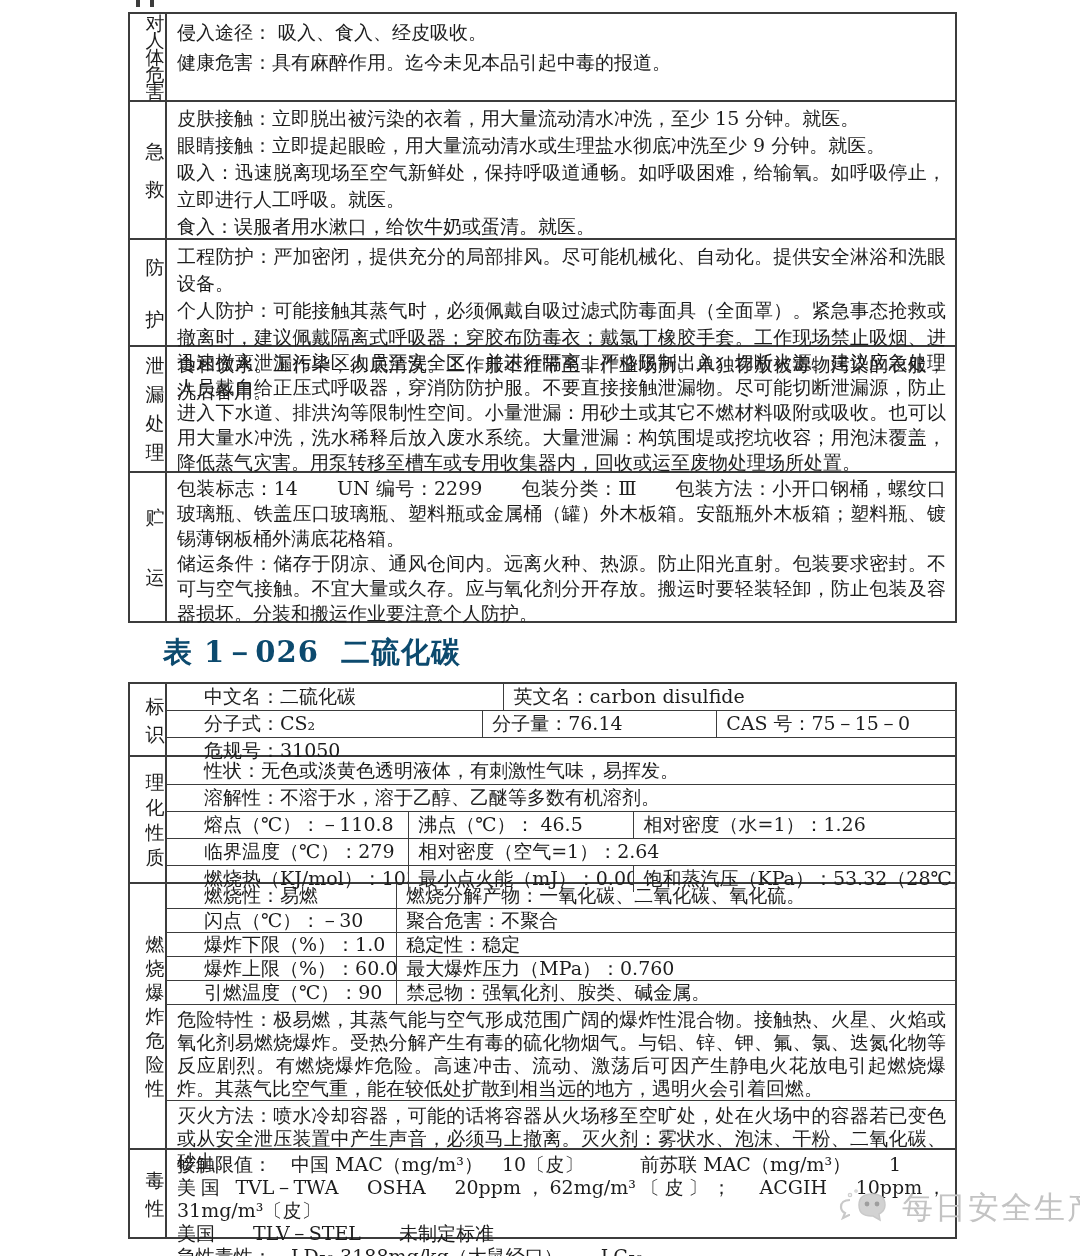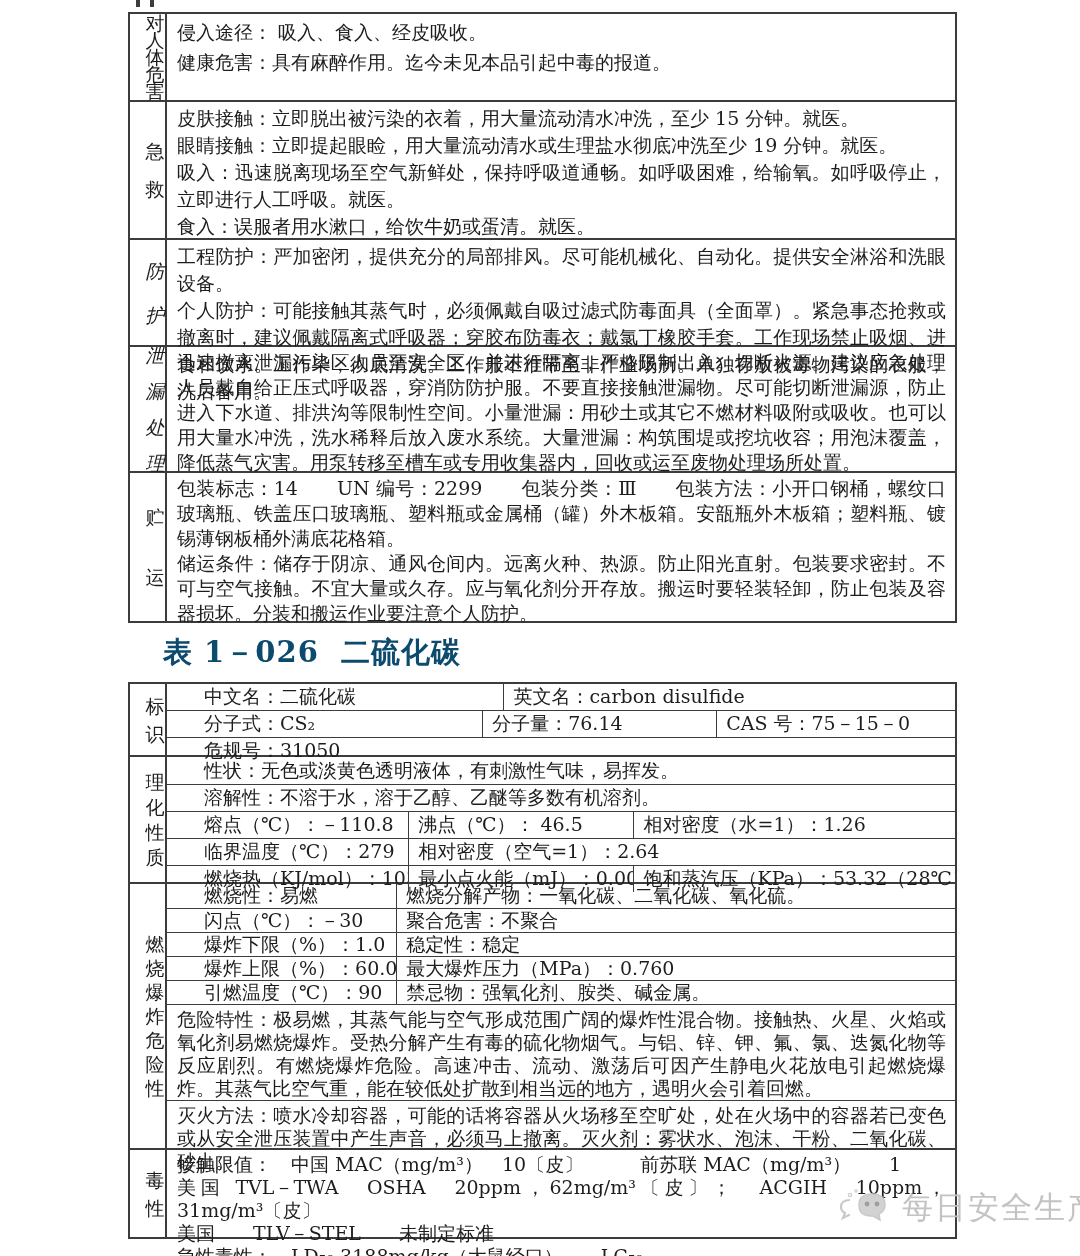--- a/index.html
+++ b/index.html
@@ -21,23 +21,23 @@
   .lbl {
     flex:0 0 37px; border-right:2px solid #3c3c3c;
     display:flex; align-items:center; justify-content:flex-end;
     text-align:center; font-size:19px; box-sizing:border-box;
   }
   .lbl span { display:block; width:1.06em; word-break:break-all; }
   .lh17 span { line-height:17px; }
   .lh24 span { line-height:24px; }
   .lh25 span { line-height:25px; }
   .lh28 span { line-height:28px; }
-  .lh29 span { line-height:36px;font-style:italic; }
+  .lh29 span { line-height:29px; }
   .lh38 span { line-height:38px; }
-  .lh52 span { line-height:44px;font-style:italic; }
+  .lh52 span { line-height:52px; }
   .lh60 span { line-height:60px; }
   .body { flex:1; min-width:0; display:flex; flex-direction:column; box-sizing:border-box; }
   .paras { padding:3px 9px 0 10px; }
   .paras p { margin:0; font-size:19px; line-height:27px; text-align:justify; }
   .plh30 p { line-height:30px; }
   .plh25 p { line-height:25px; }
   .plh23 p { line-height:23px; }
   .row { display:flex; border-top:1.5px solid #3c3c3c; flex:0 0 auto; box-sizing:border-box; }
   .row:first-child { border-top:none; }
   .row.grow { flex:1 1 auto; }
@@ -88,21 +88,21 @@
         <p>健康危害：具有麻醉作用。迄今未见本品引起中毒的报道。</p>
       </div>
     </div>
 
     <div class="sec" style="height:138px">
       <div class="lbl lh38">
           <span>急救</span>
         </div>
       <div class="body paras">
         <p>皮肤接触：立即脱出被污染的衣着，用大量流动清水冲洗，至少 15 分钟。就医。</p>
-        <p>眼睛接触：立即提起眼睑，用大量流动清水或生理盐水彻底冲洗至少 19 分钟。就医。</p>
+        <p>眼睛接触：立即提起眼睑，用大量流动清水或生理盐水彻底冲洗至少 9 分钟。就医。</p>
         <p>吸入：迅速脱离现场至空气新鲜处，保持呼吸道通畅。如呼吸困难，给输氧。如呼吸停止，立即进行人工呼吸。就医。</p>
         <p>食入：误服者用水漱口，给饮牛奶或蛋清。就医。</p>
       </div>
     </div>
 
     <div class="sec" style="height:107px">
       <div class="lbl lh52">
           <span>防护</span>
         </div>
       <div class="body paras">

